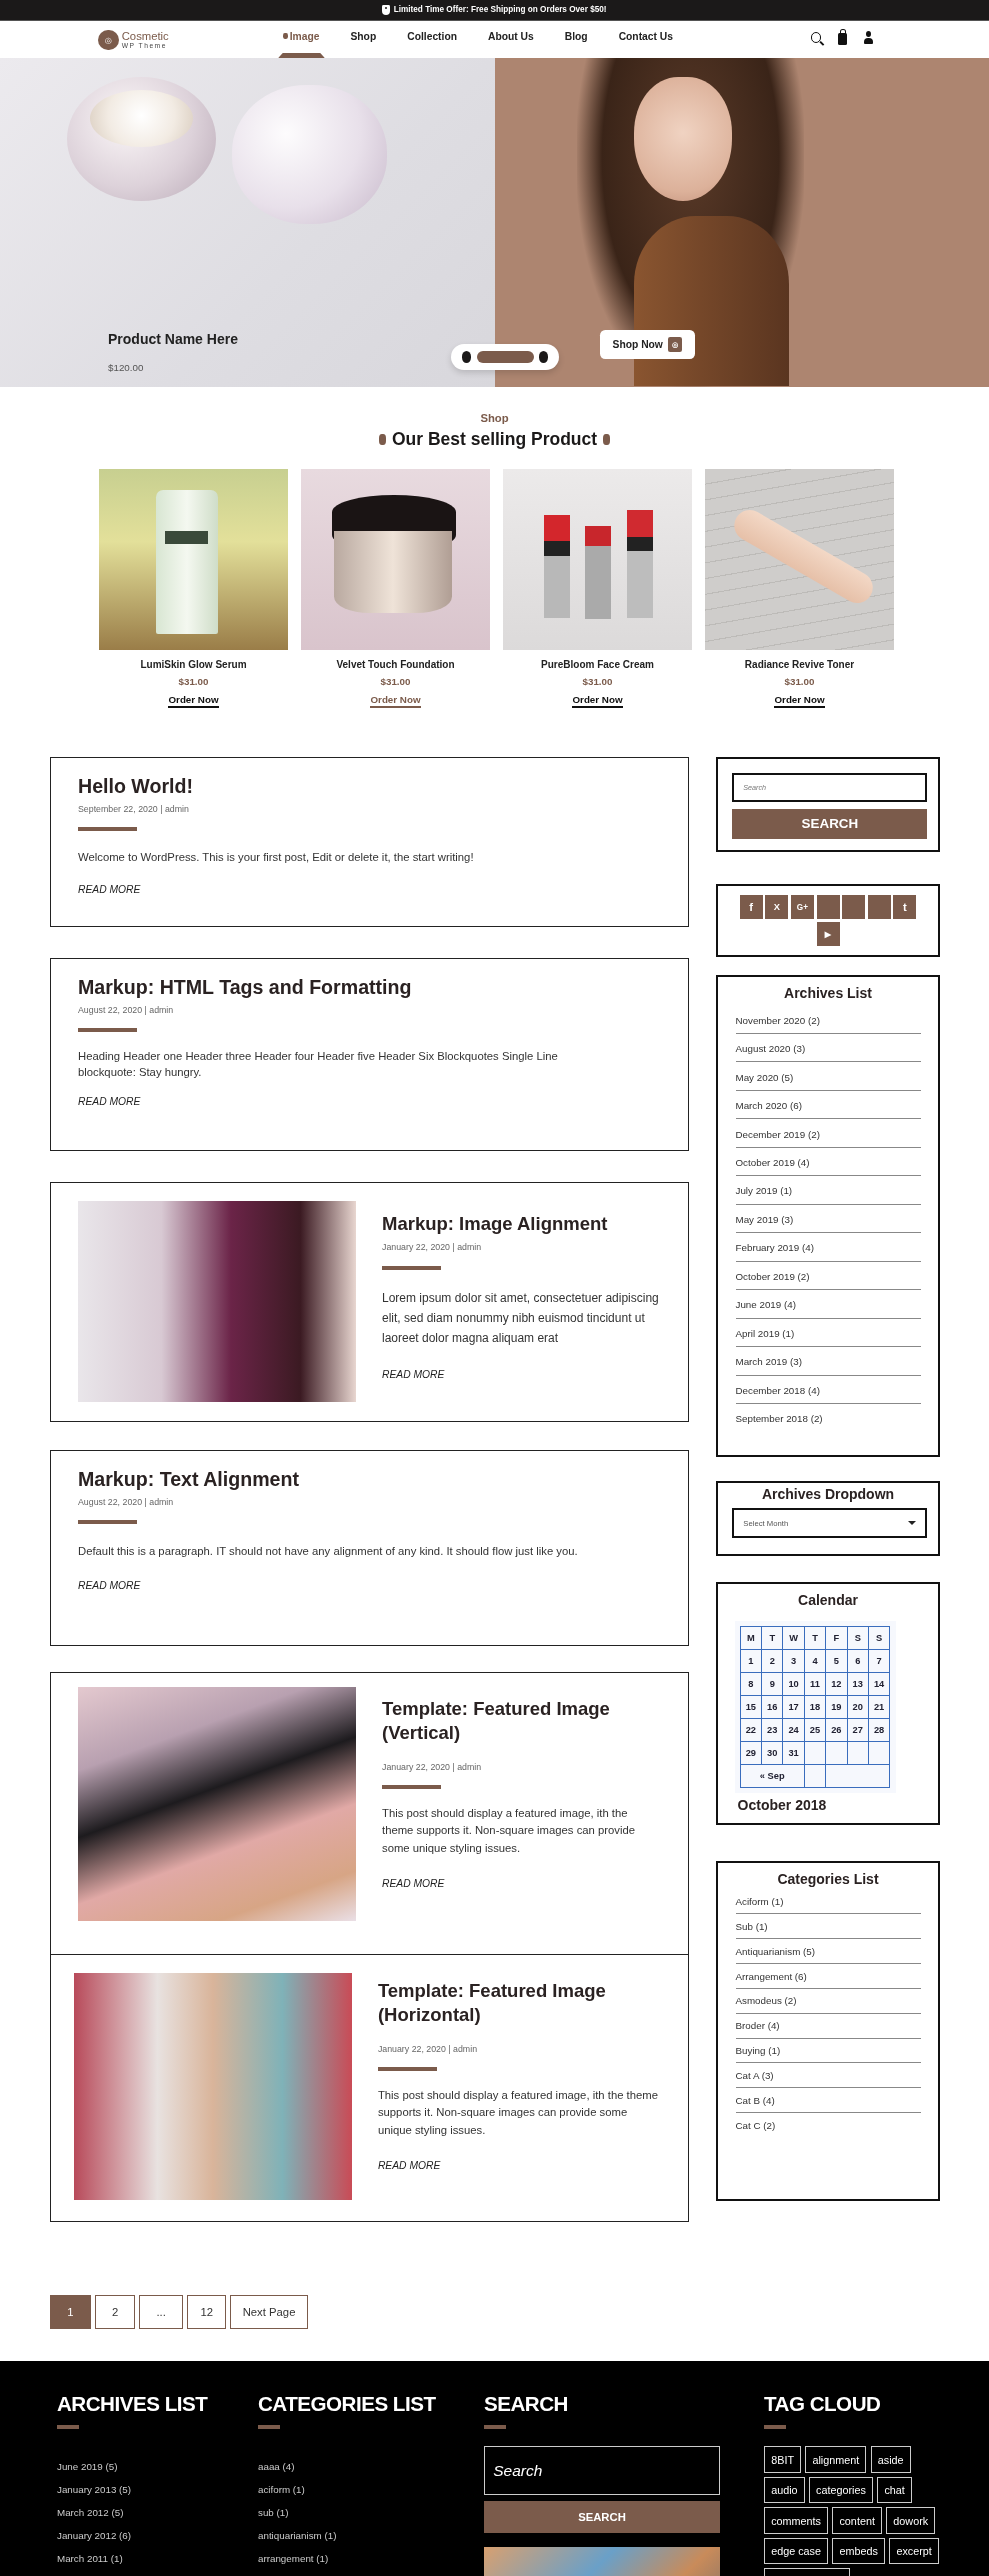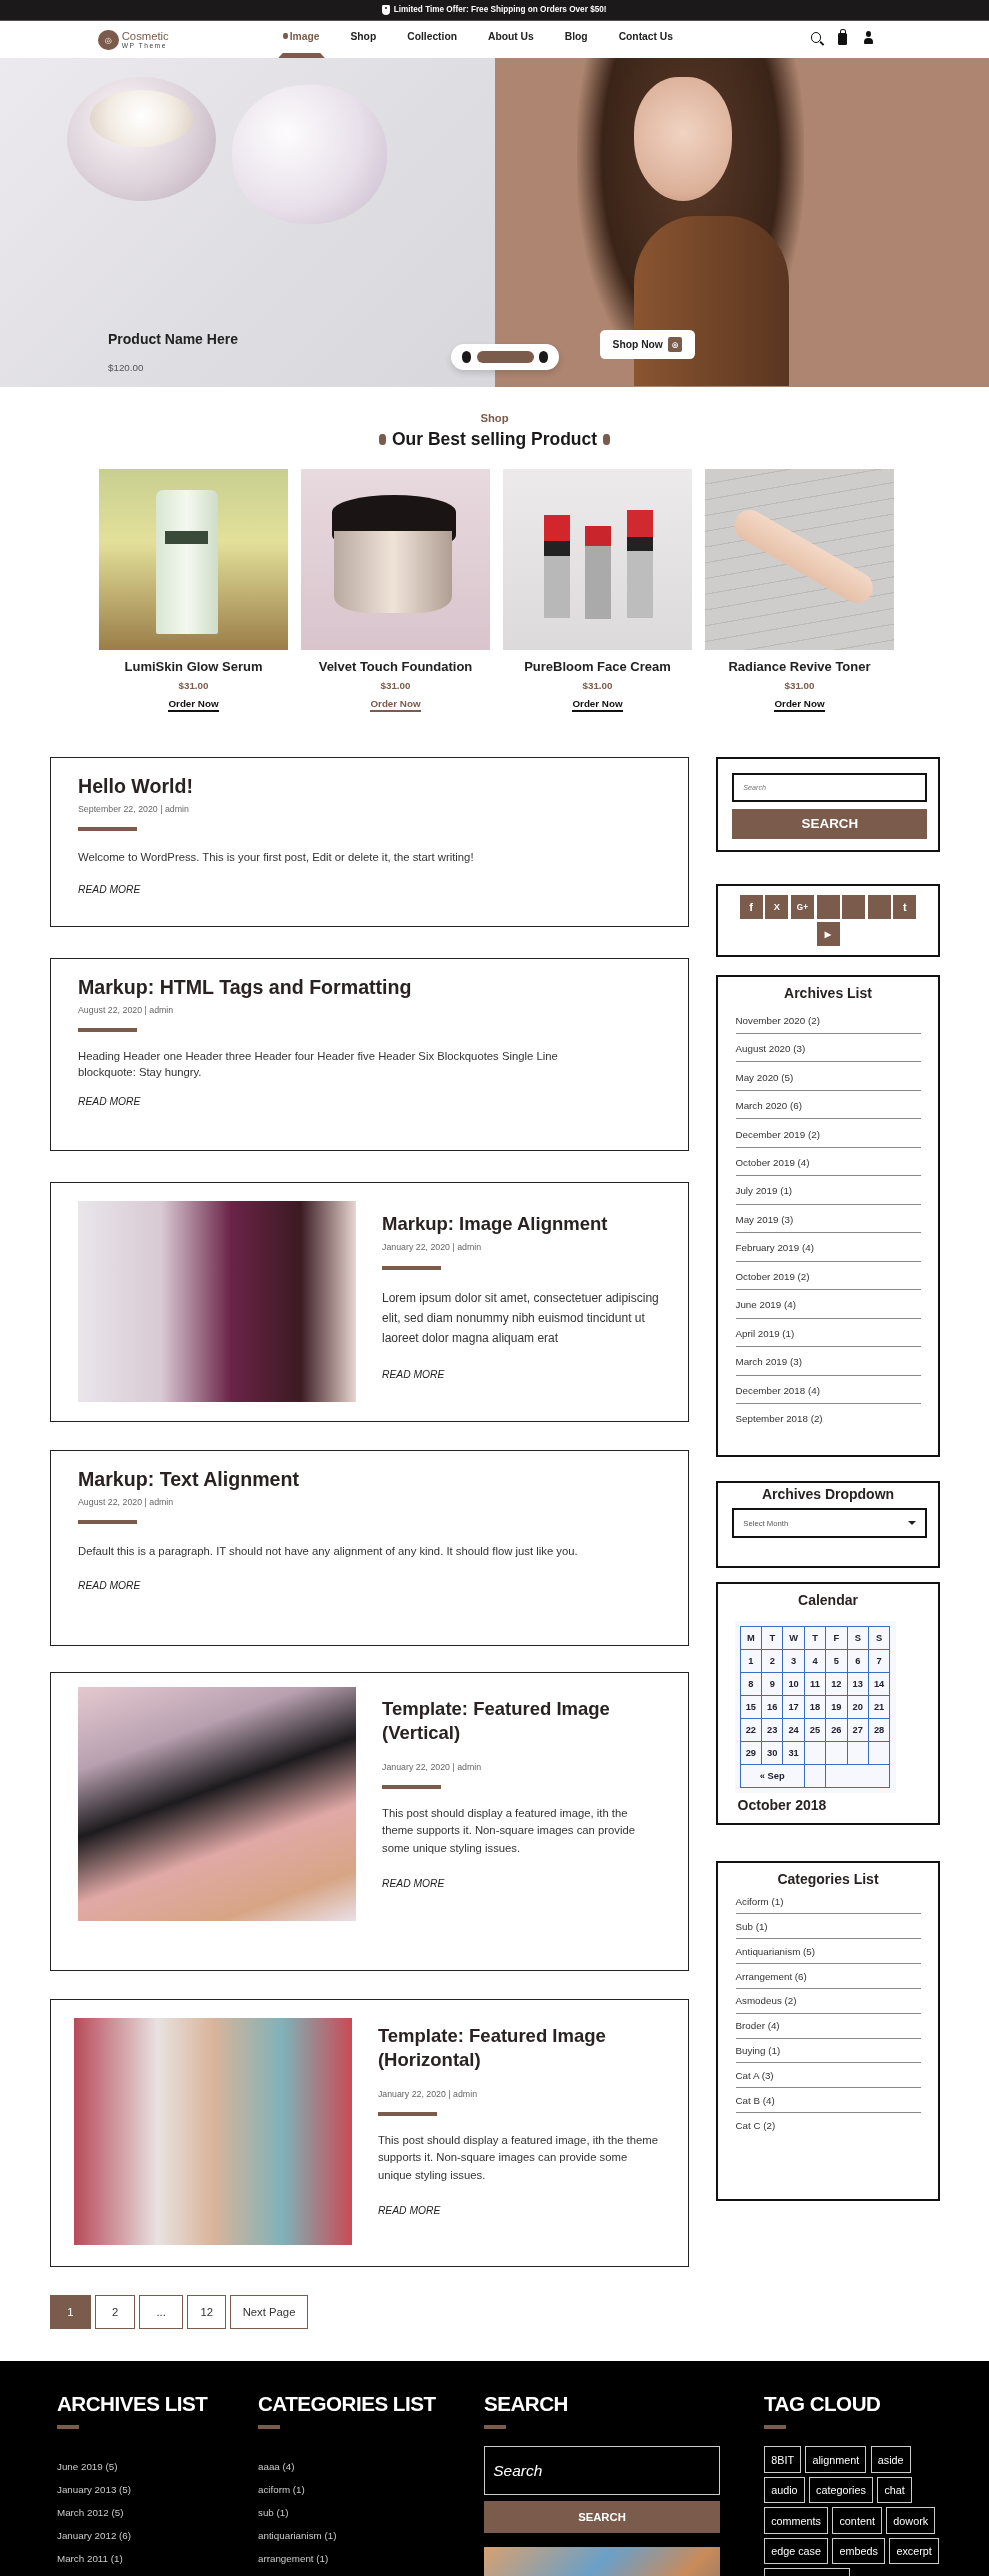--- a/index.html
+++ b/index.html
@@ -44,21 +44,21 @@
   .slider .bar{width:57px;height:12.4px;background:#7b5b4b;border-radius:6.2px}
   .shop-now{left:600px;top:330px;width:95px;height:29px;background:#fff;border-radius:5.2px;display:flex;align-items:center;justify-content:center;gap:5.2px;font-size:10.3px;font-weight:bold;color:#222}
   .shop-now .ib{width:14.4px;height:15.5px;background:#7b5b4b;border-radius:2.1px;color:#fff;font-size:7.2px;display:flex;align-items:center;justify-content:center}
   
   .sec-sub{left:0;top:412px;width:989px;text-align:center;color:#7b5b4b;font-size:11.3px;font-weight:bold}
   .sec-title{left:0;top:429px;width:989px;text-align:center;font-size:17.5px;font-weight:bold;color:#1b1919;display:flex;justify-content:center;align-items:center;gap:6.2px}
   .sec-title .hex{width:7.2px;height:10.3px;background:#7b5b4b;border-radius:40%}
   .products{left:99px;top:469px;display:flex;gap:13px}
   .product{width:189px;text-align:center}
   .pimg{width:189px;height:181px;position:relative;overflow:hidden}
-  .pname{margin-top:9.3px;font-size:13px;font-weight:bold;color:#222}
+  .pname{margin-top:9.3px;font-size:10px;font-weight:bold;color:#222}
   .pprice{margin-top:6.2px;font-size:9.8px;color:#7b5b4b;font-weight:bold}
   .porder{display:inline-block;margin-top:6.2px;font-size:9.8px;font-weight:bold;color:#111;border-bottom:2.1px solid #111;padding-bottom:1px}
   .porder.alt{color:#7b5b4b;border-color:#7b5b4b}
   
   .post{left:50px;width:639px;border:1.5px solid #222;background:#fff;padding:15.5px 27px}
   .post h2{font-size:19.6px;font-weight:bold;color:#2a2222;line-height:24px}
   .post .meta{margin-top:6.2px;font-size:8.8px;color:#666}
   .post .rule{width:59px;height:4.1px;background:#7b5b4b;margin-top:13.4px}
   .post p{margin-top:17.5px;font-size:11.3px;color:#333;line-height:16.5px}
   .post .rm{margin-top:18.5px;font-size:10.3px;font-style:italic;color:#222;display:block;text-decoration:none;font-weight:500}
@@ -239,21 +239,21 @@
   <div class="pic" style="height:234px;margin-top:-4.1px;background:linear-gradient(160deg,#e4c9cf 0%,#b8a0b0 25%,#1d1b1e 45%,#e1a9a6 65%,#d7a585 85%,#eadfe6 100%)"></div>
   <div class="txt" style="padding-top:6.2px">
     <h2>Template: Featured Image (Vertical)</h2>
     <div class="meta" style="margin-top:16.5px">January 22, 2020 | admin</div>
     <div class="rule"></div>
     <p style="margin-top:15.5px;line-height:17.5px">This post should display a featured image, ith the theme supports it. Non-square images can provide some unique styling issues.</p>
     <a class="rm" style="margin-top:20.6px">READ MORE</a>
   </div>
 </div>
 
-<div class="abs post img" style="top:1999px;height:268px">
+<div class="abs post img" style="top:1954px;height:268px">
   <div class="pic" style="height:227px;margin-left:-4.1px;background:linear-gradient(90deg,#b84a5a 0%,#e8e2e0 30%,#d9b49a 50%,#7fb2b8 75%,#c94b56 100%)"></div>
   <div class="txt" style="padding-top:6.2px">
     <h2>Template: Featured Image (Horizontal)</h2>
     <div class="meta" style="margin-top:16.5px">January 22, 2020 | admin</div>
     <div class="rule"></div>
     <p style="margin-top:15.5px;line-height:17.5px">This post should display a featured image, ith the theme supports it. Non-square images can provide some unique styling issues.</p>
     <a class="rm" style="margin-top:20.6px">READ MORE</a>
   </div>
 </div>
 
@@ -297,21 +297,21 @@
     <li>February 2019 (4)</li>
     <li>October 2019 (2)</li>
     <li>June 2019 (4)</li>
     <li>April 2019 (1)</li>
     <li>March 2019 (3)</li>
     <li>December 2018 (4)</li>
     <li>September 2018 (2)</li>
   </ul>
 </div>
 
-<div class="abs wid" style="top:1481px;height:87px">
+<div class="abs wid" style="top:1481px;height:75px">
   <h3 style="margin-top:3.1px">Archives Dropdown</h3>
   <div class="sel" style="margin-top:6.2px">
     <span>Select Month</span>
     <span class="caret"></span>
   </div>
 </div>
 
 <div class="abs wid" style="top:1582px;height:243px">
   <h3>Calendar</h3>
   <div class="cal">

